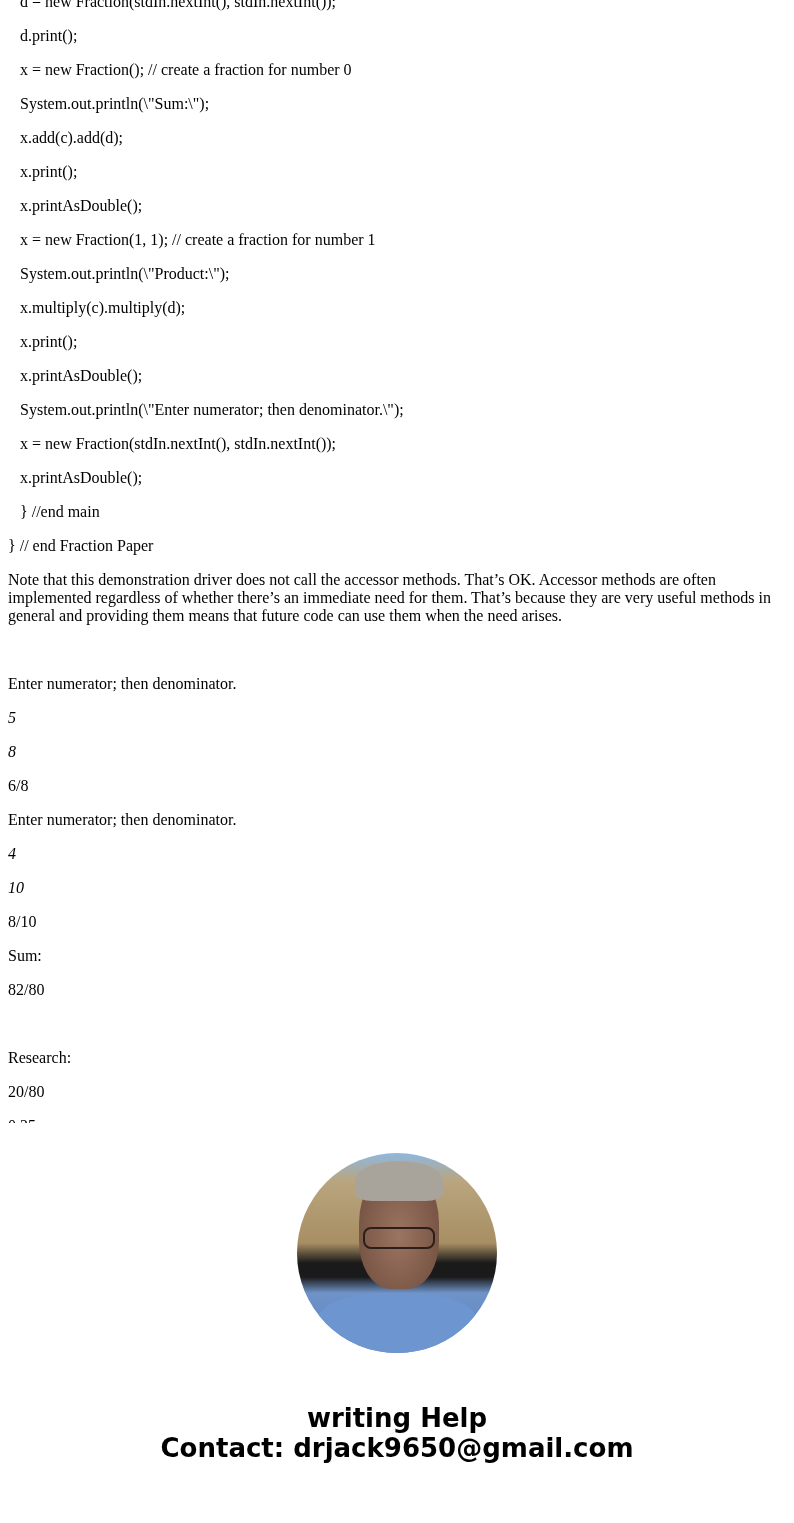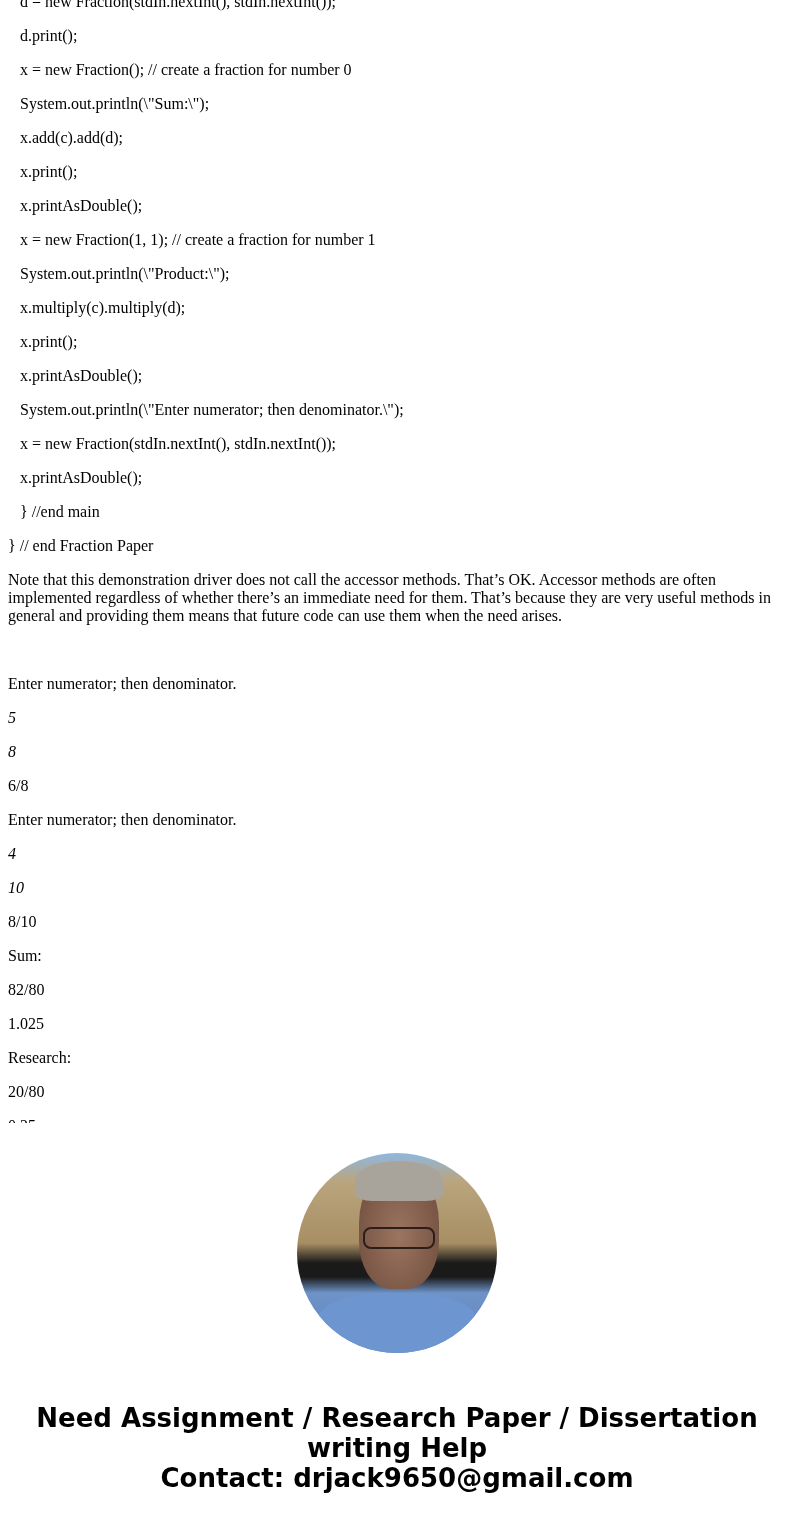--- a/index.html
+++ b/index.html
@@ -62,30 +62,28 @@
   <p style="top:692px">Enter numerator; then denominator.</p>
   <p class="em" style="top:726px">5</p>
   <p class="em" style="top:760px">8</p>
   <p style="top:794px">6/8</p>
   <p style="top:828px">Enter numerator; then denominator.</p>
   <p class="em" style="top:862px">4</p>
   <p class="em" style="top:896px">10</p>
   <p style="top:930px">8/10</p>
   <p style="top:964px">Sum:</p>
   <p style="top:998px">82/80</p>
-  <p style="top:1032px">1.025</p>
   <p style="top:1066px">Research:</p>
   <p style="top:1100px">20/80</p>
   <p style="top:1134px">0.25</p>
 </div>
 
 <div class="avatar">
   <div class="shirt"></div>
   <div class="face"></div>
   <div class="hair"></div>
   <div class="glasses"></div>
 </div>
 
 <div class="banner">
-  <div>Need Assignment / Research Paper / Dissertation</div>
   <div>writing Help</div>
   <div>Contact: drjack9650@gmail.com</div>
 </div>
 
 </body></html>

